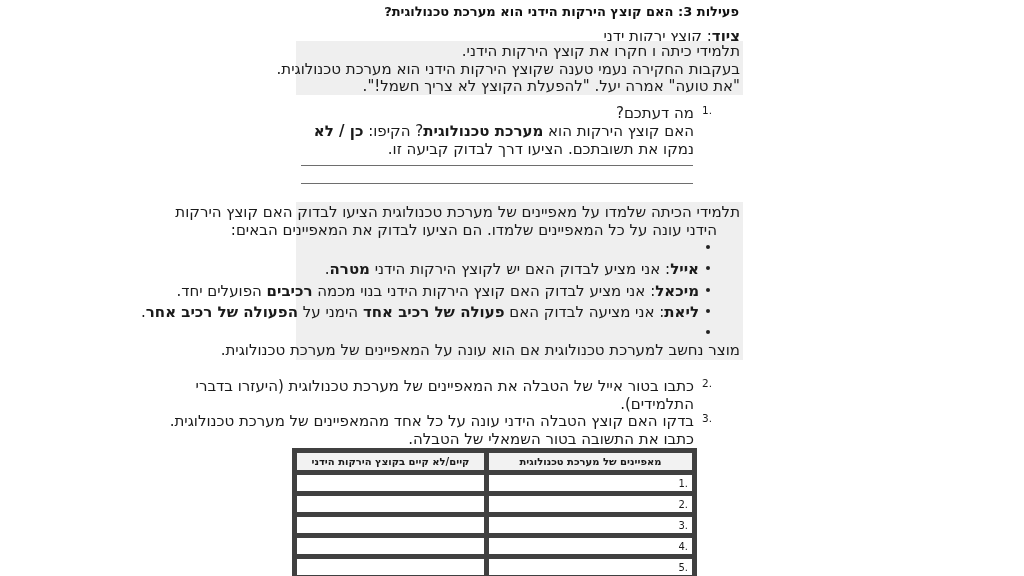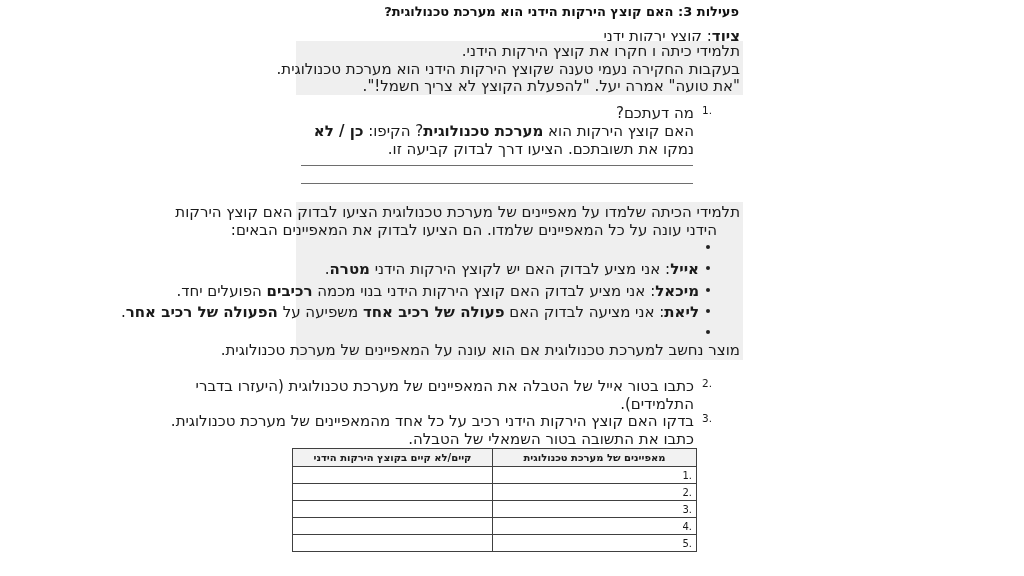--- a/index.html
+++ b/index.html
@@ -16,21 +16,21 @@
     .small { font-size: 15px; white-space: nowrap; }
     .shade { background: #efefef; }
     .b { font-weight: bold; }
     .num { position: absolute; font-size: 10.5px; }
     .line { position: absolute; height: 1px; background: #6e6e6e; }
     .bullet { position: absolute; width: 4px; height: 4px; border-radius: 50%; background: #222; }
     table.feat {
       position: absolute; left: 292px; top: 448px; width: 405px; border-collapse: collapse;
       direction: rtl; font-size: 10px;
     }
-    table.feat th, table.feat td { border: 1px solid #404040; padding: 0 4px; }
+    table.feat th, table.feat td { border: 5px solid #404040; padding: 0 4px; }
     table.feat th { height: 17px; background: #f2f2f2; font-weight: bold; text-align: center; }
     table.feat td { height: 16px; text-align: right; }
     table.feat td.c1 { width: 195px; }
   </style>
 </head>
 <body>
 
 <div class="page">
 
   <div class="abs rtl title">פעילות 3: האם קוצץ הירקות הידני הוא מערכת טכנולוגית?</div>
@@ -64,33 +64,33 @@
     <span class="b">אייל</span><span>: אני מציע לבדוק האם יש לקוצץ הירקות הידני </span><span class="b">מטרה</span><span>.</span>
   </div>
 
   <div class="bullet" style="left:706px; top:288px;"></div>
   <div class="abs rtl small" style="right:325px; top:282px;">
     <span class="b">מיכאל</span><span>: אני מציע לבדוק האם קוצץ הירקות הידני בנוי מכמה </span><span class="b">רכיבים</span><span> הפועלים יחד.</span>
   </div>
 
   <div class="bullet" style="left:706px; top:309px;"></div>
   <div class="abs rtl small" style="right:325px; top:303px;">
-    <span class="b">ליאת</span><span>: אני מציעה לבדוק האם </span><span class="b">פעולה של רכיב אחד</span><span> משפיעה על </span><span class="b">הפעולה של רכיב אחר</span><span>.</span>
+    <span class="b">ליאת</span><span>: אני מציעה לבדוק האם </span><span class="b">פעולה של רכיב אחד</span><span> הימני על </span><span class="b">הפעולה של רכיב אחר</span><span>.</span>
   </div>
 
   <div class="bullet" style="left:706px; top:330px;"></div>
 
   <div class="abs rtl small" style="right:284px; top:341px;">מוצר נחשב למערכת טכנולוגית אם הוא עונה על המאפיינים של מערכת טכנולוגית.</div>
 
   <div class="num" style="left:702px; top:377px;">2.</div>
   <div class="abs rtl small" style="right:330px; top:377px;">כתבו בטור אייל של הטבלה את המאפיינים של מערכת טכנולוגית (היעזרו בדברי</div>
   <div class="abs rtl small" style="right:330px; top:395px;">התלמידים).</div>
 
   <div class="num" style="left:702px; top:412px;">3.</div>
-  <div class="abs rtl small" style="right:330px; top:412px;">בדקו האם קוצץ הירקות הידני רכיב על כל אחד מהמאפיינים של מערכת טכנולוגית.</div>
+  <div class="abs rtl small" style="right:330px; top:412px;">בדקו האם קוצץ הטבלה הידני עונה על כל אחד מהמאפיינים של מערכת טכנולוגית.</div>
   <div class="abs rtl small" style="right:330px; top:430px;">כתבו את התשובה בטור השמאלי של הטבלה.</div>
 
   <table class="feat">
     <thead>
       <tr>
         <th class="c1">מאפיינים של מערכת טכנולוגית</th>
         <th>קיים/לא קיים בקוצץ הירקות הידני</th>
       </tr>
     </thead>
     <tbody>

